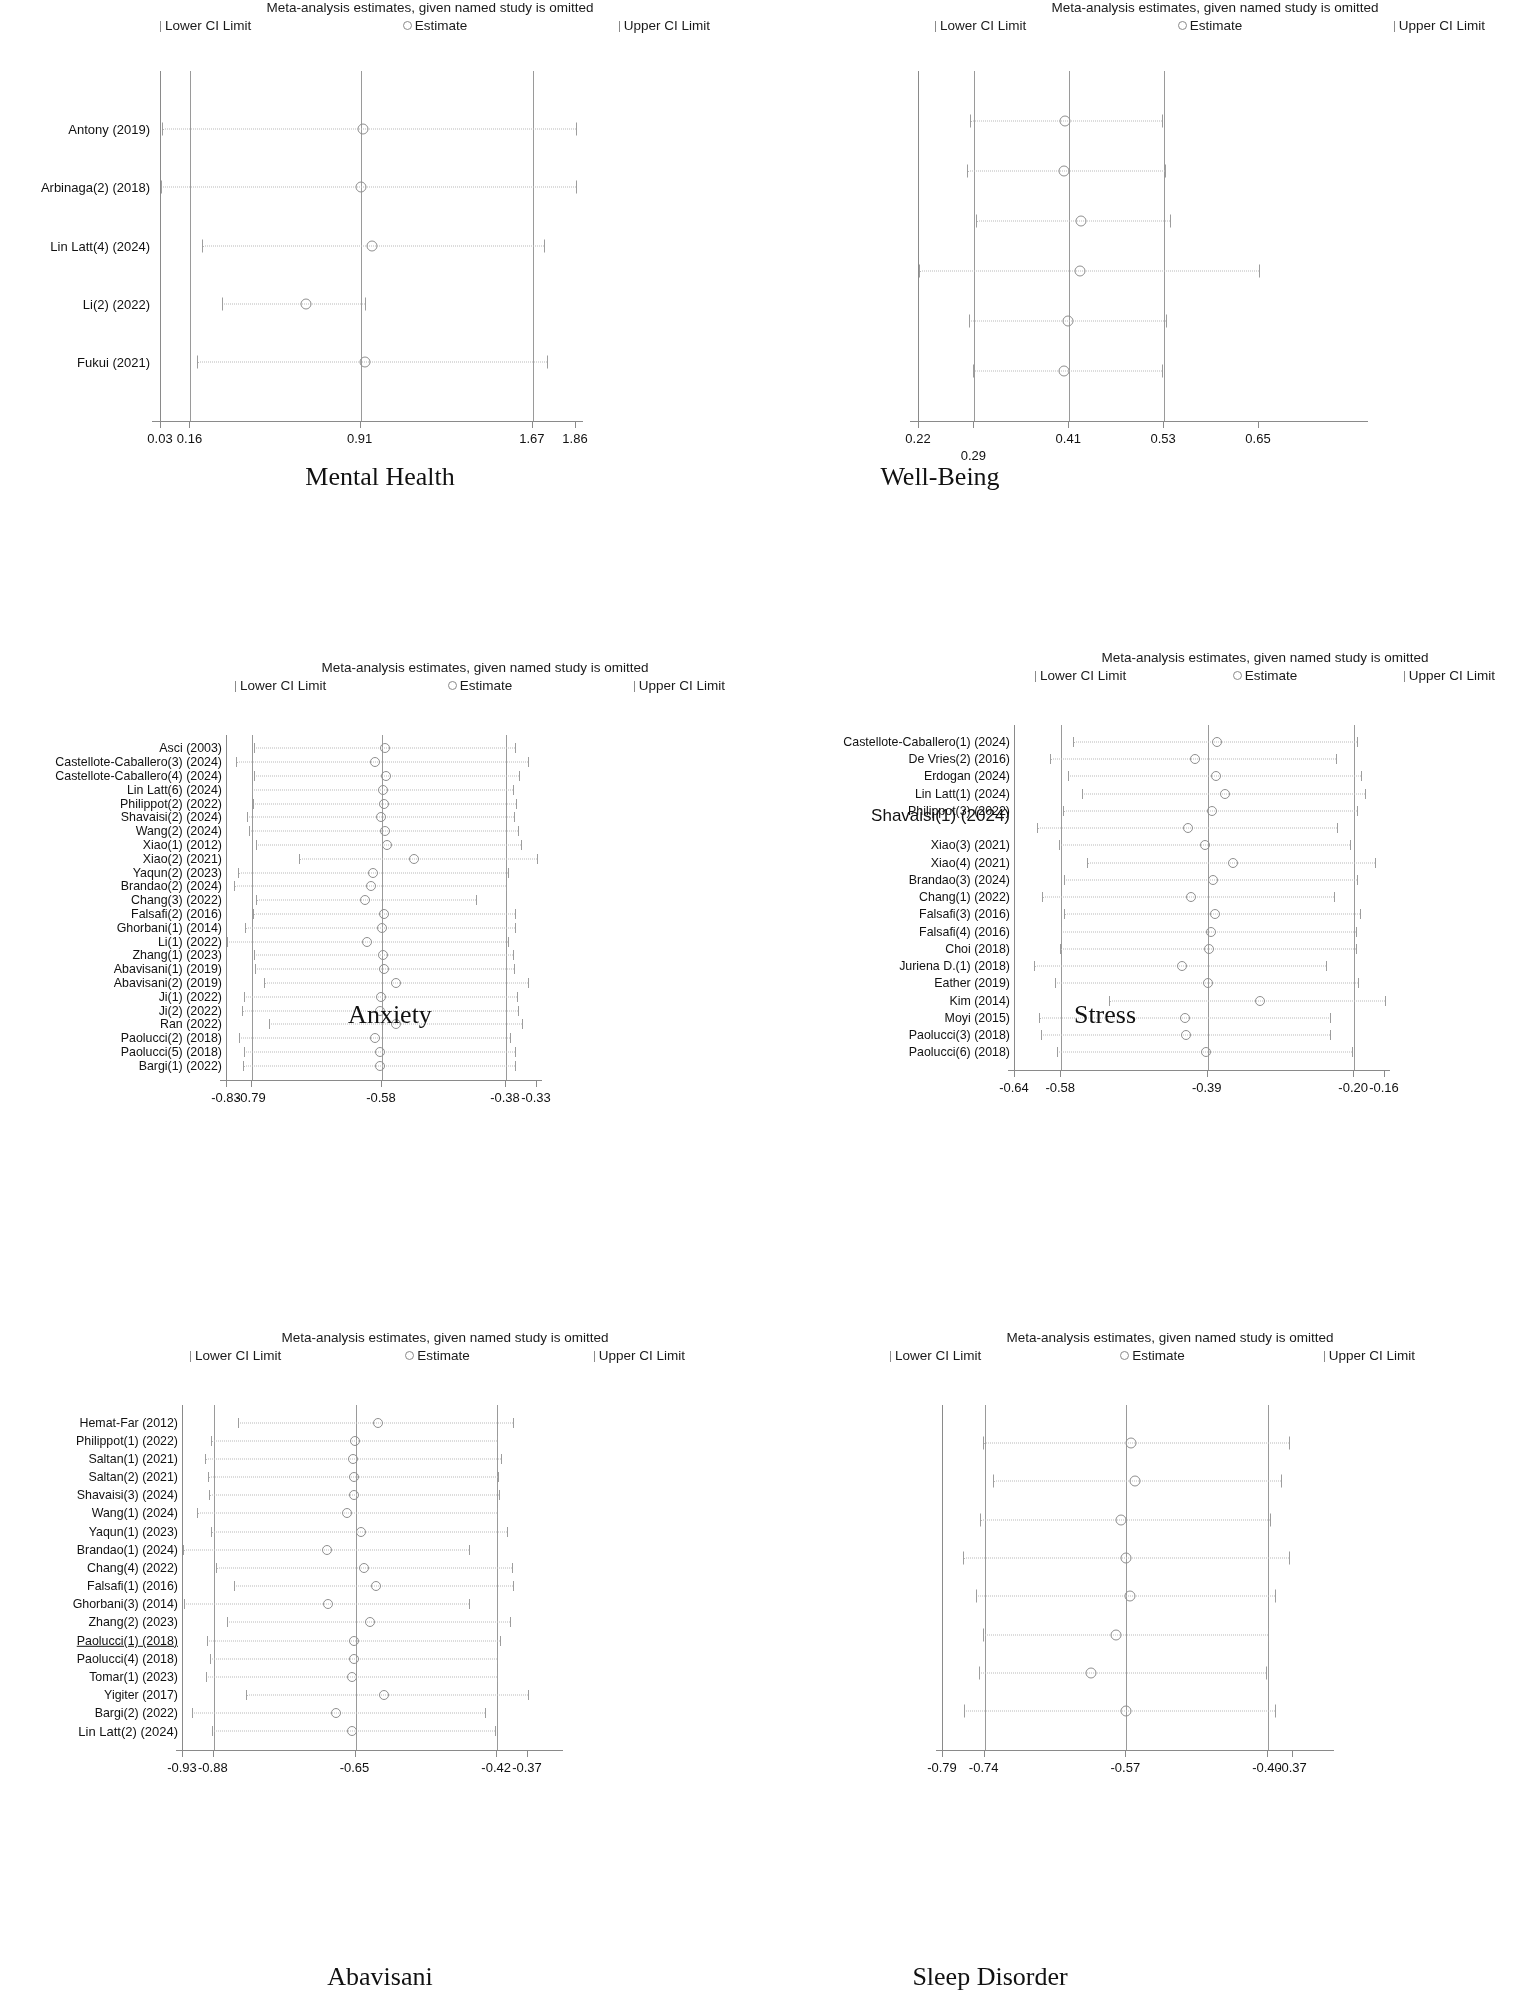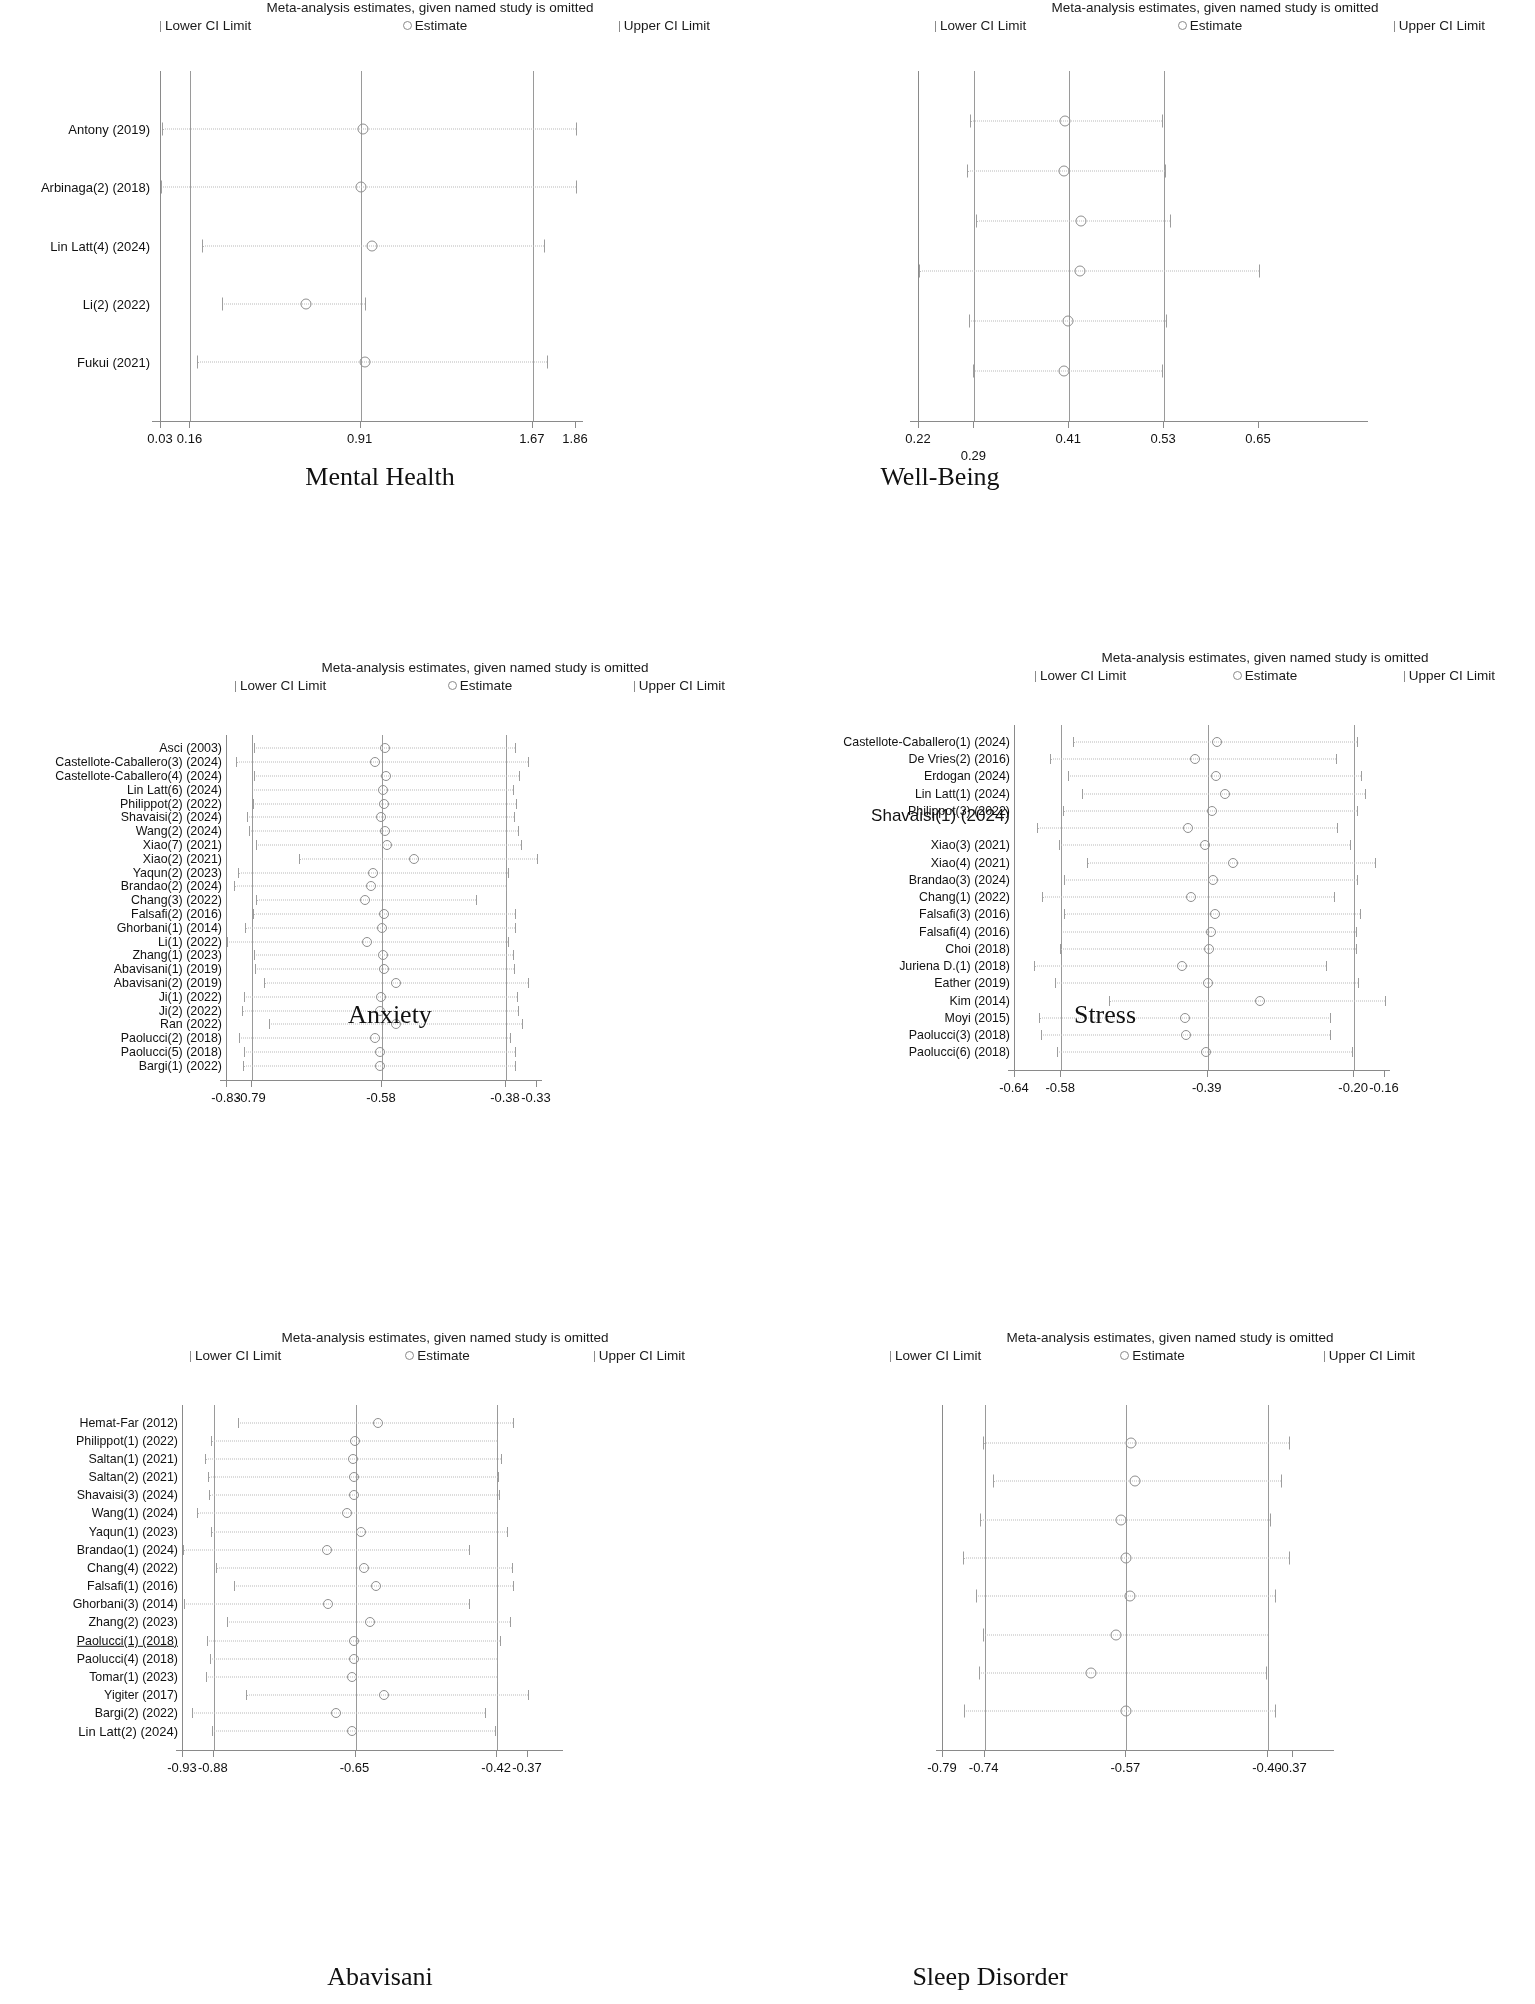--- a/index.html
+++ b/index.html
@@ -297,21 +297,21 @@
           <div class="est" style="left: 153.14px; top: 331.2px;"></div>
         </div>
         <div class="labels" style="left: 0px; width: 222px; height: 345px;">
           <div class="rowlabel" style="top: 13.8px; font-size: 12.4px;">Asci (2003)</div>
           <div class="rowlabel" style="top: 27.6px; font-size: 12.4px;">Castellote-Caballero(3) (2024)</div>
           <div class="rowlabel" style="top: 41.4px; font-size: 12.4px;">Castellote-Caballero(4) (2024)</div>
           <div class="rowlabel" style="top: 55.2px; font-size: 12.4px;">Lin Latt(6) (2024)</div>
           <div class="rowlabel" style="top: 69px; font-size: 12.4px;">Philippot(2) (2022)</div>
           <div class="rowlabel" style="top: 82.8px; font-size: 12.4px;">Shavaisi(2) (2024)</div>
           <div class="rowlabel" style="top: 96.6px; font-size: 12.4px;">Wang(2) (2024)</div>
-          <div class="rowlabel" style="top: 110.4px; font-size: 12.4px;">Xiao(7) (2021)</div>
+          <div class="rowlabel" style="top: 110.4px; font-size: 12.4px;">Xiao(1) (2012)</div>
           <div class="rowlabel" style="top: 124.2px; font-size: 12.4px;">Xiao(2) (2021)</div>
           <div class="rowlabel" style="top: 138px; font-size: 12.4px;">Yaqun(2) (2023)</div>
           <div class="rowlabel" style="top: 151.8px; font-size: 12.4px;">Brandao(2) (2024)</div>
           <div class="rowlabel" style="top: 165.6px; font-size: 12.4px;">Chang(3) (2022)</div>
           <div class="rowlabel" style="top: 179.4px; font-size: 12.4px;">Falsafi(2) (2016)</div>
           <div class="rowlabel" style="top: 193.2px; font-size: 12.4px;">Ghorbani(1) (2014)</div>
           <div class="rowlabel" style="top: 207px; font-size: 12.4px;">Li(1) (2022)</div>
           <div class="rowlabel" style="top: 220.8px; font-size: 12.4px;">Zhang(1) (2023)</div>
           <div class="rowlabel" style="top: 234.6px; font-size: 12.4px;">Abavisani(1) (2019)</div>
           <div class="rowlabel" style="top: 248.4px; font-size: 12.4px;">Abavisani(2) (2019)</div>

